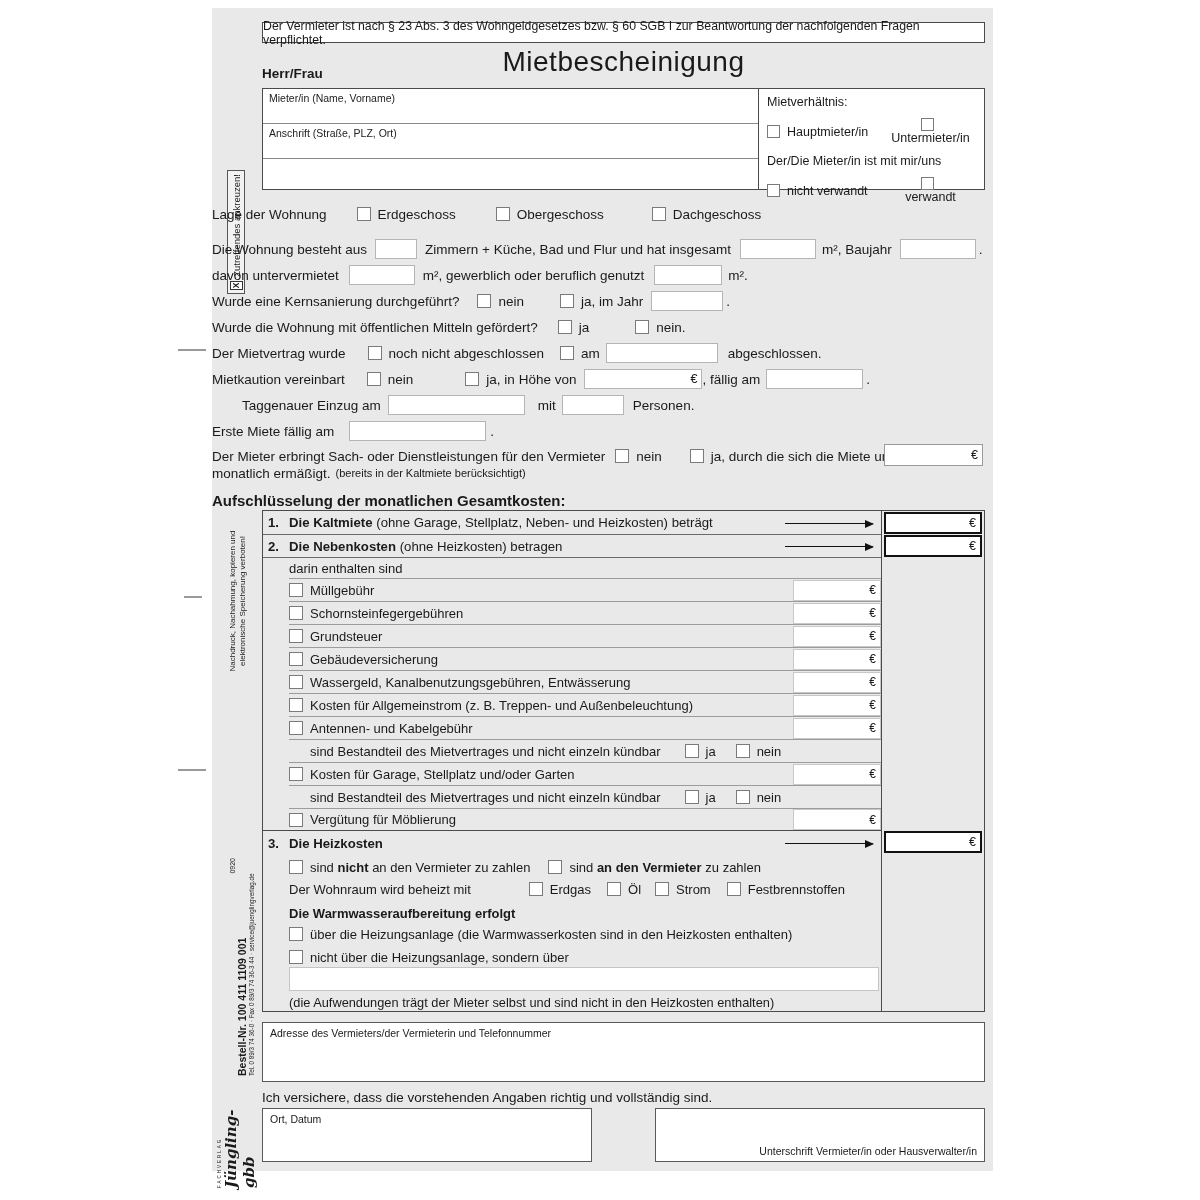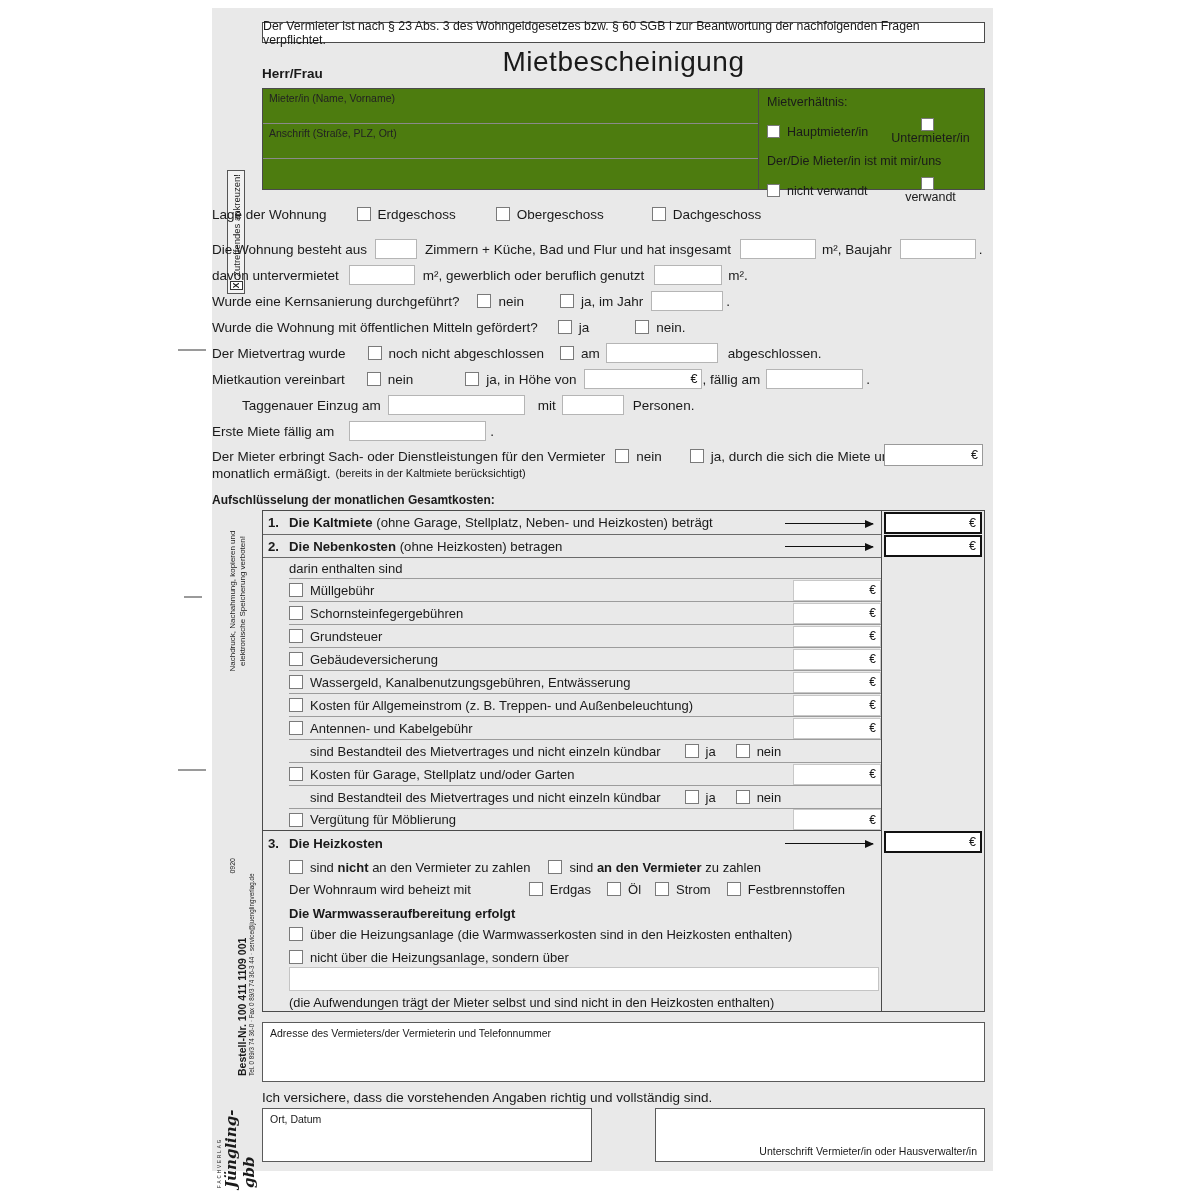--- a/index.html
+++ b/index.html
@@ -15,21 +15,21 @@
   .cb.sm{width:13px;height:13px;flex-basis:13px;}
   .lab{margin-left:7px;}
   .inp{height:20px;background:#fff;border:1px solid #b5b5b5;box-sizing:border-box;display:flex;align-items:center;justify-content:flex-end;padding-right:4px;font-size:12.5px;}
   b,.b{font-weight:bold;}
 
   
   .notice{position:absolute;left:50px;top:14px;width:723px;height:21px;background:#fff;border:1px solid #4a4a4a;box-sizing:border-box;display:flex;align-items:center;justify-content:center;font-size:12.3px;}
   .title{position:absolute;left:50px;top:38px;width:723px;text-align:center;font-size:28px;font-weight:normal;letter-spacing:0.5px;}
   .salutation{position:absolute;left:50px;top:58px;font-size:13.5px;font-weight:bold;}
 
-  .hdrbox{position:absolute;left:50px;top:80px;width:723px;height:102px;background:#4d7c0f;border:1px solid #4a4a4a;box-sizing:border-box;}
+  .hdrbox{position:absolute;left:50px;top:80px;width:723px;height:102px;background:#ffffff;border:1px solid #4a4a4a;box-sizing:border-box;}
   .hdr-left{position:absolute;left:0;top:0;width:496px;height:100%;border-right:1px solid #4a4a4a;box-sizing:border-box;}
   .hdr-row{position:absolute;left:0;width:100%;box-sizing:border-box;padding:3px 6px;font-size:10.5px;color:#222;}
   .hdr-line{position:absolute;left:0;width:495px;height:1px;background:#8a8a8a;}
   .hdr-right{position:absolute;left:496px;top:0;width:227px;height:100%;box-sizing:border-box;padding:6px 8px;font-size:12.5px;}
   .hr-row{display:flex;align-items:center;margin-top:9px;}
   .hr-row .grp{display:flex;align-items:center;}
   .hr-row .grp.g2{width:102px;flex-direction:column;}
   .hr-row .grp.g1{flex:1;}
   .hr-lbl{margin-left:7px;}
 
@@ -249,21 +249,21 @@
       <span class="lab">ja, durch die sich die Miete um</span>
     </div>
     <span class="inp abs" style="left:672px;top:436px;width:99px;height:22px;border-color:#9a9a9a;">
         <span>€</span>
       </span>
     <div class="bl" style="top:456px;height:18px;">
       <span>monatlich ermäßigt.</span>
       <span style="margin-left:5px;font-size:11px;">(bereits in der Kaltmiete berücksichtigt)</span>
     </div>
 
-    <div class="bl" style="top:481px;font-size:12px;font-weight:bold;">Aufschlüsselung der monatlichen Gesamtkosten:</div>
+    <div class="bl" style="top:481px;font-size:15px;font-weight:bold;">Aufschlüsselung der monatlichen Gesamtkosten:</div>
 
     <div class="table">
       <div class="vdiv"></div>
 
       <div class="hdrrow" style="top:0;">
         <span class="num">1.</span>
         <span><b>Die Kaltmiete</b> <span>(ohne Garage, Stellplatz, Neben- und Heizkosten) beträgt</span></span>
       </div>
       <span class="arrow" style="left:522px;top:12px;"></span>
       <div class="total" style="top:1px;">

